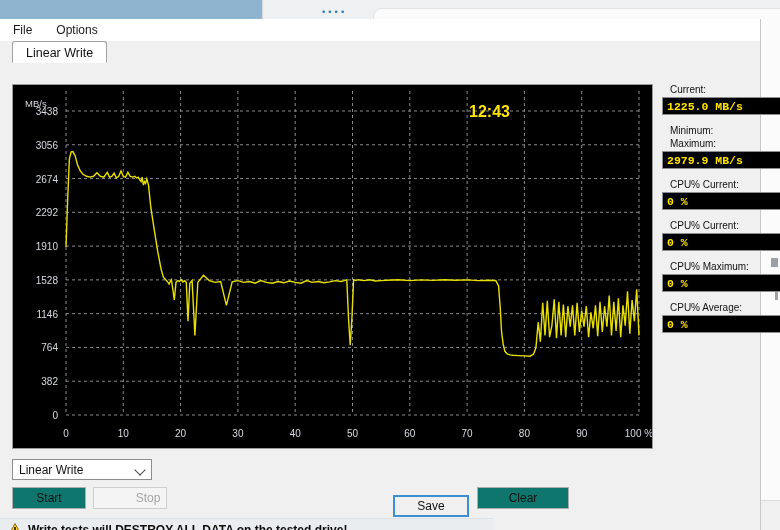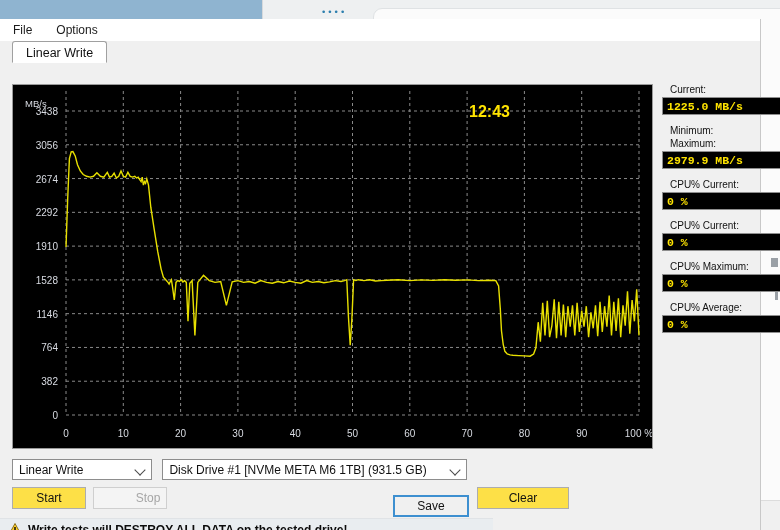--- a/index.html
+++ b/index.html
@@ -71,21 +71,21 @@
     display:inline-flex;align-items:center;font-size:12px;color:#111;
     padding:0 6px;position:relative;
   }
   .combo .chev{position:absolute;right:7px;top:6px;}
   .combo-mode{width:140px;}
   .combo-drive{width:305px;margin-left:6px;}
   .chev-gl{display:block;width:7px;height:7px;border-right:1.4px solid #4a4a4a;border-bottom:1.4px solid #4a4a4a;transform:rotate(45deg);}
 
   .ctl-row2{position:absolute;left:12px;top:424px;width:530px;height:22px;}
   .btn{
-    height:22px;background:#fde047;border:1px solid #adadad;box-sizing:border-box;
+    height:22px;background:#0f766e;border:1px solid #adadad;box-sizing:border-box;
     font-size:12px;color:#111;display:inline-flex;align-items:center;justify-content:center;
     font-family:"Liberation Sans",sans-serif;
   }
   .btn.start{width:74px;position:absolute;left:0;top:0;}
   .btn.stop{width:74px;position:absolute;left:81px;top:0;color:#a6a6a6;background:#f4f4f4;border-color:#cfcfcf;padding-left:42px;}
   .btn.save{width:76px;position:absolute;left:381px;top:8px;border:2px solid #3d8fd0;background:#f0f0f0;}
   .btn.clear{width:92px;position:absolute;left:465px;top:0;}
 
   .warnbar{
     position:absolute;left:0;top:455px;width:493px;height:22px;
@@ -197,26 +197,20 @@
       </svg>
     </div>
 
     <div class="ctl-row1">
       <span class="combo combo-mode">
         <span>Linear Write</span>
         <span class="chev">
             <i class="chev-gl"></i>
           </span>
       </span>
-      <span class="combo combo-drive">
-        <span>Disk Drive #1  [NVMe   META M6 1TB]  (931.5 GB)</span>
-        <span class="chev">
-            <i class="chev-gl"></i>
-          </span>
-      </span>
     </div>
 
     <div class="ctl-row2">
       <button class="btn start">Start</button>
       <button class="btn stop">Stop</button>
       <button class="btn save">Save</button>
       <button class="btn clear">Clear</button>
     </div>
 
     <div class="warnbar">

